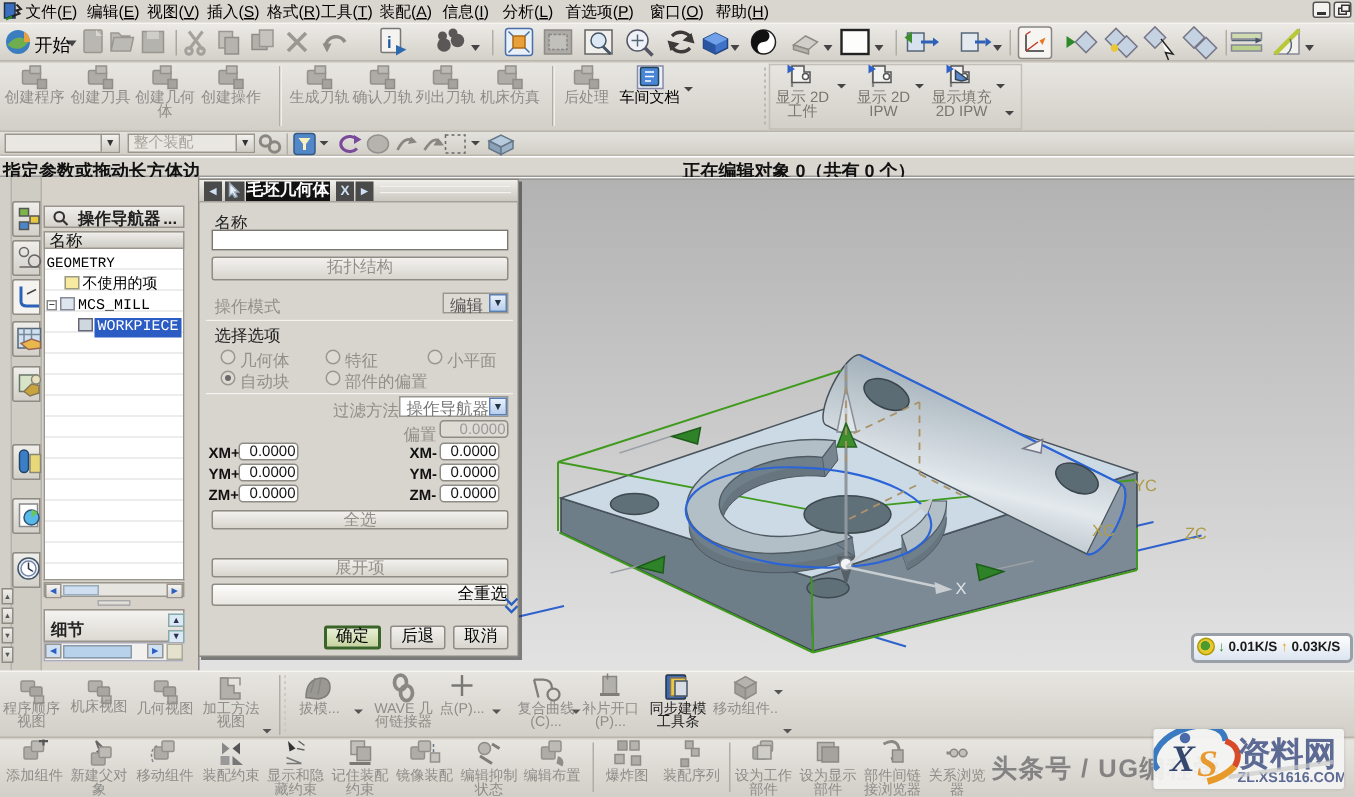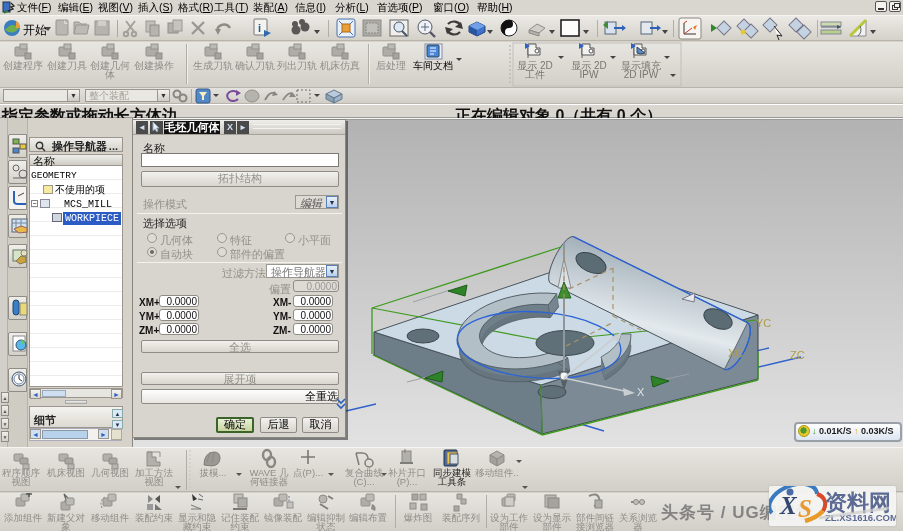--- a/index.html
+++ b/index.html
@@ -12,21 +12,21 @@
 
 #tb1 { position:absolute; left:0; top:15px; width:903px; height:26px; background:linear-gradient(#eceae6,#d4d1c9); border-top:1px solid #f5f4f1; border-bottom:1px solid #b8b4ab; }
 
 #tb2 { position:absolute; left:0; top:42px; width:903px; height:46px; background:linear-gradient(#e8e6e1,#d2cfc8); border-bottom:1px solid #b8b4ab; }
 .bigbtn { position:absolute; top:0; width:44px; height:46px; padding-top:19px; text-align:center; font-size:10px; color:#8e8d89; line-height:9px; }
 
 #tb3 { position:absolute; left:0; top:88px; width:903px; height:16px; background:linear-gradient(#e4e2dd,#d2cfc8); border-bottom:1px solid #bab6ae; }
 .combo { position:absolute; top:1px; height:13px; background:#e9e7e2; border:1px solid #9a968e; }
 .combo .ca { position:absolute; right:0; top:0; width:12px; height:100%; background:linear-gradient(#f2f1ee,#cfccc5); border-left:1px solid #9a968e; font-size:7px; color:#333; text-align:center; line-height:11px; }
 
-#prompt { position:absolute; left:0; top:104px; width:903px; height:14px; background:#d9d6cf; border-top:1px solid #fff; border-bottom:1px solid #999; font-size:16px; font-weight:bold; color:#111; }
+#prompt { position:absolute; left:0; top:104px; width:903px; height:14px; background:#d9d6cf; border-top:1px solid #fff; border-bottom:1px solid #999; font-size:12px; font-weight:bold; color:#111; }
 
 #main { position:absolute; left:0; top:118px; width:903px; height:329px; background:#d6d2ca; }
 
 #resbar { position:absolute; left:0; top:0; width:28px; height:329px; background:#cfccc4; }
 .rb { position:absolute; left:8px; width:19px; height:24px; background:linear-gradient(#efeeea,#d3d0c9); border:1px solid #8f8c85; border-radius:2px 0 0 2px; }
 
 #nav { position:absolute; left:28px; top:0; width:96px; height:329px; background:#d6d2ca; }
 #navhdr { position:absolute; left:1px; top:19px; width:94px; height:15px; background:linear-gradient(#f0efec,#d5d2cb); border:1px solid #9a968e; font-size:11px; font-weight:bold; color:#222; line-height:16px; }
 #colhdr { position:absolute; left:1px; top:36px; width:94px; height:12px; background:linear-gradient(#efeeeb,#cfccc5); border:1px solid #9a968e; font-size:11px; color:#111; line-height:12px; padding-left:3px; }
 #tree { position:absolute; left:1px; top:48px; width:94px; height:221px; background:#fff; border:1px solid #9a968e; border-top:none; font-size:10px; color:#000; }
@@ -529,21 +529,21 @@
   <div id="nav">
     <div id="navhdr"><svg width="11" height="11" style="margin-left:5px;vertical-align:-2px;">
           <circle cx="4.5" cy="4.5" r="3.2" fill="none" stroke="#333" stroke-width="1.4"></circle>
           <path d="M7,7 L10,10" stroke="#333" stroke-width="1.4"></path>
         </svg><span style="margin-left:6px;">操作导航器</span><span style="float:right;margin-right:4px;">...</span></div>
     <div id="colhdr">名称</div>
     <div id="tree">
       <div style="position:absolute;left:0;top:0;width:92px;height:219px;background:repeating-linear-gradient(#fff 0,#fff 13px,#ececec 13px,#ececec 14px);"></div>
       <div class="trow" style="top:3px;left:1px;font-family:'Liberation Mono',monospace;font-size:9.5px;">GEOMETRY</div>
       <div class="trow" style="top:17px;left:13px;"><span class="tico" style="background:#f7e9a0;border:1px solid #998;"></span><span style="margin-left:2px;">不使用的项</span></div>
-      <div class="trow" style="top:31px;left:1px;"><span class="pm">−</span><span class="tico" style="background:#dde6ee;border:1px solid #889;margin-left:2px;"></span><span style="margin-left:14px;font-family:'Liberation Mono',monospace;font-size:10px;">MCS_MILL</span></div>
+      <div class="trow" style="top:31px;left:1px;"><span class="pm">−</span><span class="tico" style="background:#dde6ee;border:1px solid #889;margin-left:2px;"></span><span style="margin-left:2px;font-family:'Liberation Mono',monospace;font-size:10px;">MCS_MILL</span></div>
       <div class="trow" style="top:45px;left:22px;"><span class="tico" style="background:#cfd8df;border:1px solid #667;"></span><span style="background:#2a5cc4;color:#fff;padding:1px 2px;font-family:'Liberation Mono',monospace;font-size:10px;margin-left:1px;">WORKPIECE</span></div>
     </div>
     <div id="hscroll">
         <div class="sbarrow" style="left:0;top:0;">◄</div>
         <div style="position:absolute;left:12px;top:1px;width:24px;height:7px;background:#cfdef0;border:1px solid #9ab;"></div>
         <div class="sbarrow" style="right:0;top:0;">►</div>
       </div>
     <div style="position:absolute;left:1px;top:281px;width:94px;height:6px;background:#d6d2ca;">
         <div style="position:absolute;left:36px;top:1px;width:22px;height:4px;background:linear-gradient(#f0efec,#cfccc5);border:1px solid #aaa;"></div>
       </div>
@@ -564,21 +564,21 @@
       <div id="dtxt">毛坯几何体</div>
       <div class="dtb" style="left:91px;font-size:9px;font-weight:bold;">X</div>
       <div class="dtb" style="left:104px;">►</div>
       <div class="grip" style="top:4px;"></div>
         <div class="grip" style="top:8px;"></div>
     </div>
     <div class="dlab" style="left:10px;top:21px;color:#222;">名称</div>
     <input id="dname" style="">
     <div class="dbtn dis" style="left:8px;top:51px;width:198px;height:16px;">拓扑结构</div>
     <div class="dlab dis" style="left:10px;top:77px;">操作模式</div>
-    <div id="dcombo1"><span style="margin-left:4px;font-style:italic;">编辑</span><div class="ca2">▼</div></div>
+    <div id="dcombo1"><span style="margin-left:4px;">编辑</span><div class="ca2">▼</div></div>
     <div class="dgroove" style="top:93px;"></div>
     <div class="dlab" style="left:10px;top:96px;color:#222;">选择选项</div>
     <div class="radio dis" style="left:14px;top:113px;"></div>
       <div class="dlab dis" style="left:27px;top:113px;">几何体</div>
     <div class="radio dis" style="left:84px;top:113px;"></div>
       <div class="dlab dis" style="left:97px;top:113px;">特征</div>
     <div class="radio dis" style="left:152px;top:113px;"></div>
       <div class="dlab dis" style="left:165px;top:113px;">小平面</div>
     <div class="radio dis sel" style="left:14px;top:127px;"></div>
       <div class="dlab dis" style="left:27px;top:127px;">自动块</div>
@@ -661,21 +661,21 @@
       </g>
     <g transform="translate(497,10)">
         <polygon points="-7,-3 0,-7 7,-3 0,1" fill="#b5b3ae" stroke="#8f8c87"></polygon>
         <polygon points="-7,-3 0,1 0,8 -7,4" fill="#a2a09b" stroke="#8f8c87"></polygon>
         <polygon points="7,-3 0,1 0,8 7,4" fill="#a8a6a1" stroke="#8f8c87"></polygon>
       </g>
     <polygon points="516,12 522,12 519,15" fill="#555"></polygon>
     <polygon points="522,38 528,38 525,41" fill="#555"></polygon>
   </svg>
   <div class="bb" style="left:0px;width:42px;">程序顺序<br>视图</div>
-  <div class="bb" style="left:45px;width:42px;">机床视图</div>
+  <div class="bb" style="left:45px;width:42px;font-family:Liberation Serif, serif;">机床视图</div>
   <div class="bb" style="left:89px;width:42px;">几何视图</div>
   <div class="bb" style="left:131px;width:46px;">加工方法<br>视图</div>
   <div class="bb" style="left:195px;width:36px;">拔模...</div>
   <div class="bb" style="left:247px;width:44px;">WAVE 几<br>何链接器</div>
   <div class="bb" style="left:288px;width:40px;">点(P)...</div>
   <div class="bb" style="left:342px;width:44px;">复合曲线<br>(C)...</div>
   <div class="bb" style="left:385px;width:44px;">补片开口<br>(P)...</div>
   <div class="bb" style="left:430px;width:44px;color:#222;">同步建模<br>工具条</div>
   <div class="bb" style="left:475px;width:44px;">移动组件..</div>
 </div>

